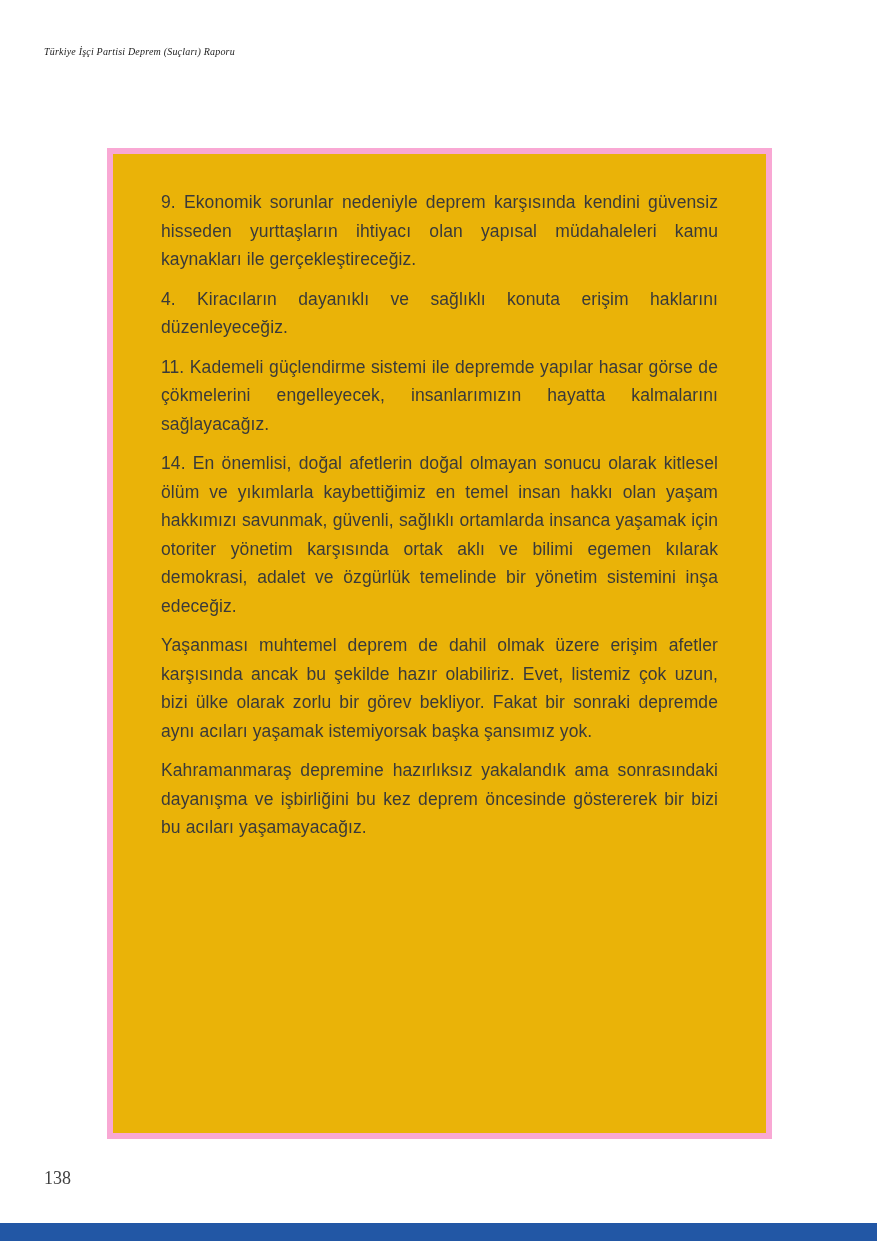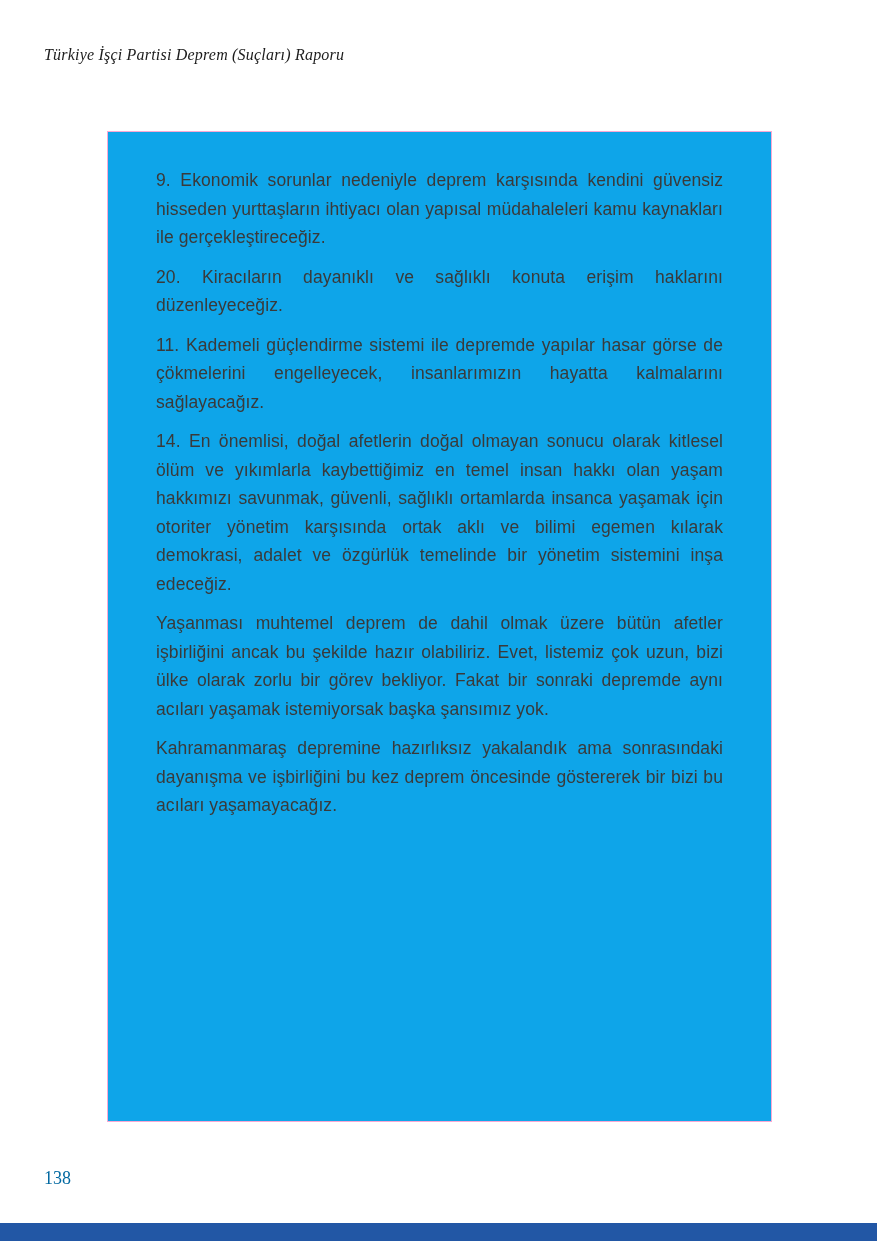--- a/index.html
+++ b/index.html
@@ -10,72 +10,72 @@
     position: relative;
     font-family: "Liberation Sans", sans-serif;
     overflow: hidden;
   }
   .running-header {
     position: absolute;
     left: 44px;
     top: 46px;
     font-family: "Liberation Serif", serif;
     font-style: italic;
-    font-size: 16px;
+    font-size: 10px;
     color: #1c1c1c;
     letter-spacing: 0.2px;
   }
   .content-box {
     position: absolute;
     left: 107px;
-    top: 131px;
+    top: 148px;
     width: 665px;
     height: 991px;
-    border: 1px solid #f9a8d4;
-    background: #0ea5e9;
+    border: 6px solid #f9a8d4;
+    background: #eab308;
   }
   .content-inner {
     padding: 34px 48px 0 48px;
   }
   .content-inner p {
     font-family: "Liberation Sans", sans-serif;
     font-size: 17.5px;
     line-height: 28.5px;
     color: #3a3a3a;
     text-align: justify;
     margin-bottom: 11px;
     letter-spacing: 0.1px;
   }
   .page-number {
     position: absolute;
     left: 44px;
     top: 1168px;
     font-family: "Liberation Serif", serif;
     font-size: 18px;
-    color: #0369a1;
+    color: #404040;
   }
   .footer-bar {
     position: absolute;
     left: 0;
     bottom: 0;
     width: 100%;
     height: 18px;
   }
 </style>
 </head>
 <body>
 
 <div class="running-header">Türkiye İşçi Partisi Deprem (Suçları) Raporu</div>
 
 <div class="content-box">
   <div class="content-inner">
     <p>9. Ekonomik sorunlar nedeniyle deprem karşısında kendini güvensiz hisseden yurttaşların ihtiyacı olan yapısal müdahaleleri kamu kaynakları ile gerçekleştireceğiz.</p>
-    <p>20. Kiracıların dayanıklı ve sağlıklı konuta erişim haklarını düzenleyeceğiz.</p>
+    <p>4. Kiracıların dayanıklı ve sağlıklı konuta erişim haklarını düzenleyeceğiz.</p>
     <p>11. Kademeli güçlendirme sistemi ile depremde yapılar hasar görse de çökmelerini engelleyecek, insanlarımızın hayatta kalmalarını sağlayacağız.</p>
     <p>14. En önemlisi, doğal afetlerin doğal olmayan sonucu olarak kitlesel ölüm ve yıkımlarla kaybettiğimiz en temel insan hakkı olan yaşam hakkımızı savunmak, güvenli, sağlıklı ortamlarda insanca yaşamak için otoriter yönetim karşısında ortak aklı ve bilimi egemen kılarak demokrasi, adalet ve özgürlük temelinde bir yönetim sistemini inşa edeceğiz.</p>
-    <p>Yaşanması muhtemel deprem de dahil olmak üzere bütün afetler işbirliğini ancak bu şekilde hazır olabiliriz. Evet, listemiz çok uzun, bizi ülke olarak zorlu bir görev bekliyor. Fakat bir sonraki depremde aynı acıları yaşamak istemiyorsak başka şansımız yok.</p>
+    <p>Yaşanması muhtemel deprem de dahil olmak üzere erişim afetler karşısında ancak bu şekilde hazır olabiliriz. Evet, listemiz çok uzun, bizi ülke olarak zorlu bir görev bekliyor. Fakat bir sonraki depremde aynı acıları yaşamak istemiyorsak başka şansımız yok.</p>
     <p>Kahramanmaraş depremine hazırlıksız yakalandık ama sonrasındaki dayanışma ve işbirliğini bu kez deprem öncesinde göstererek bir bizi bu acıları yaşamayacağız.</p>
   </div>
 </div>
 
 <div class="page-number">138</div>
 
 <div class="footer-bar" style="background: rgb(34, 87, 165);"></div>
 
 </body></html>

